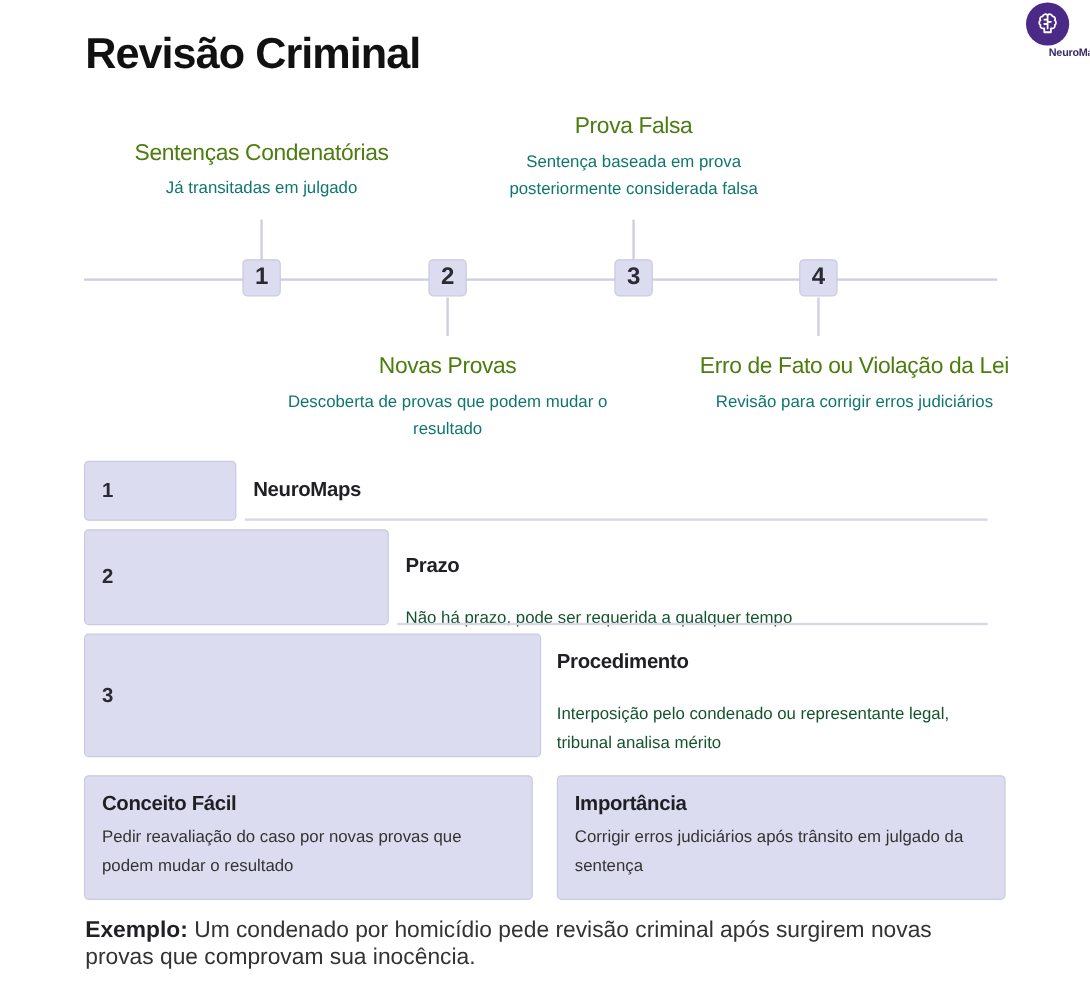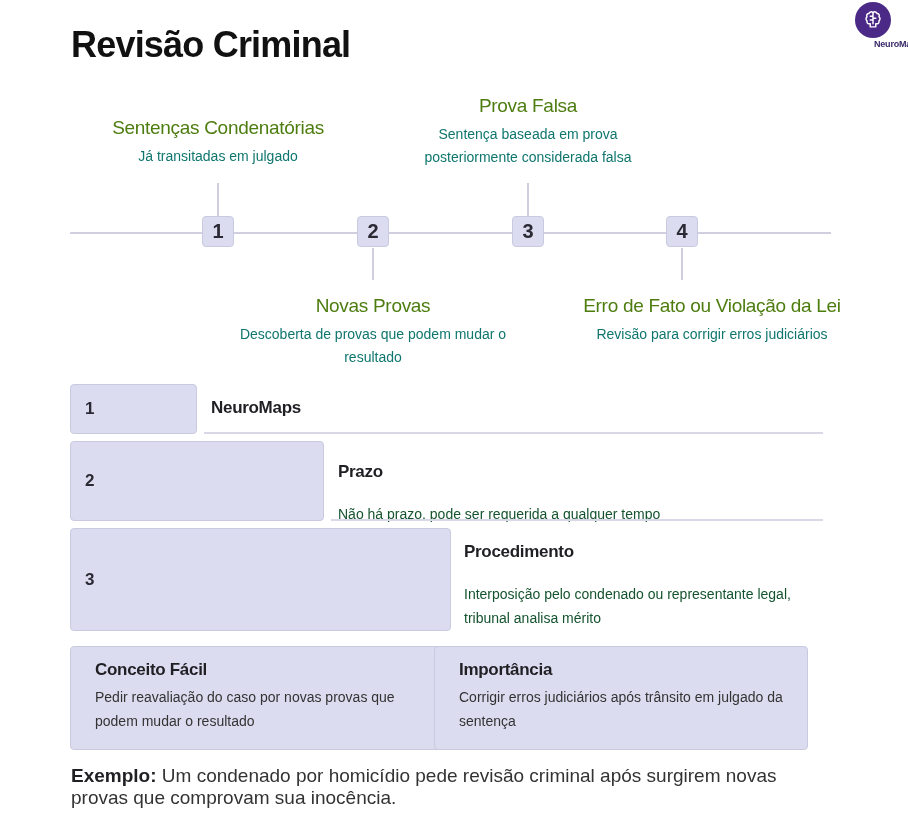--- a/index.html
+++ b/index.html
@@ -21,21 +21,21 @@
   .tl-desc { font-size: 14px; color: #0f766e; line-height: 23px; margin-top: 6px; }
 
   
   .step-box { position: absolute; background: #dcdcf0; border: 1px solid #c9c9e0; border-radius: 4px; display: flex; align-items: center; padding-left: 14px; font-size: 17px; font-weight: 700; color: #2a2a35; }
   .step-content { position: absolute; }
   .step-title { font-size: 17px; font-weight: 700; color: #1f1f24; letter-spacing: -0.3px; }
   .step-desc { font-size: 14px; color: #14532d; line-height: 24px; margin-top: 20px; }
   .step-rule { position: absolute; height: 2px; background: #d8d8e6; }
 
   
-  .card { position: absolute; top: 646px; width: 374px; height: 104px; background: #dcdcf0; border: 1px solid #c9c9e0; border-radius: 4px; padding: 13px 24px; }
+  .card { position: absolute; top: 646px; width: 374px; height: 104px; background: #dcdcf0; border: 1px solid #c9c9e0; border-radius: 4px; padding: 13px 14px; }
   .card-title { font-size: 17px; font-weight: 700; color: #1f1f24; letter-spacing: -0.3px; }
   .card-desc { font-size: 14px; color: #333; line-height: 24px; margin-top: 5px; }
 
   .example { position: absolute; left: 71px; top: 765px; width: 740px; font-size: 19px; line-height: 22px; color: #333; }
   .example b { color: #1f1f24; }
 </style>
 </head>
 <body>
 
 <h1 class="title">Revisão Criminal</h1>
@@ -102,18 +102,18 @@
   <div class="step-content" style="left:464px; top:542px; width:360px;">
     <div class="step-title">Procedimento</div>
     <div class="step-desc">Interposição pelo condenado ou representante legal, tribunal analisa mérito</div>
   </div>
 </div>
 
 <div class="card" style="left:70px;">
   <div class="card-title">Conceito Fácil</div>
   <div class="card-desc">Pedir reavaliação do caso por novas provas que podem mudar o resultado</div>
 </div>
-<div class="card" style="left:434px;">
+<div class="card" style="left:464px;">
   <div class="card-title">Importância</div>
   <div class="card-desc">Corrigir erros judiciários após trânsito em julgado da sentença</div>
 </div>
 
 <p class="example"><b>Exemplo:</b><span> Um condenado por homicídio pede revisão criminal após surgirem novas provas que comprovam sua inocência.</span></p>
 
 </body></html>

